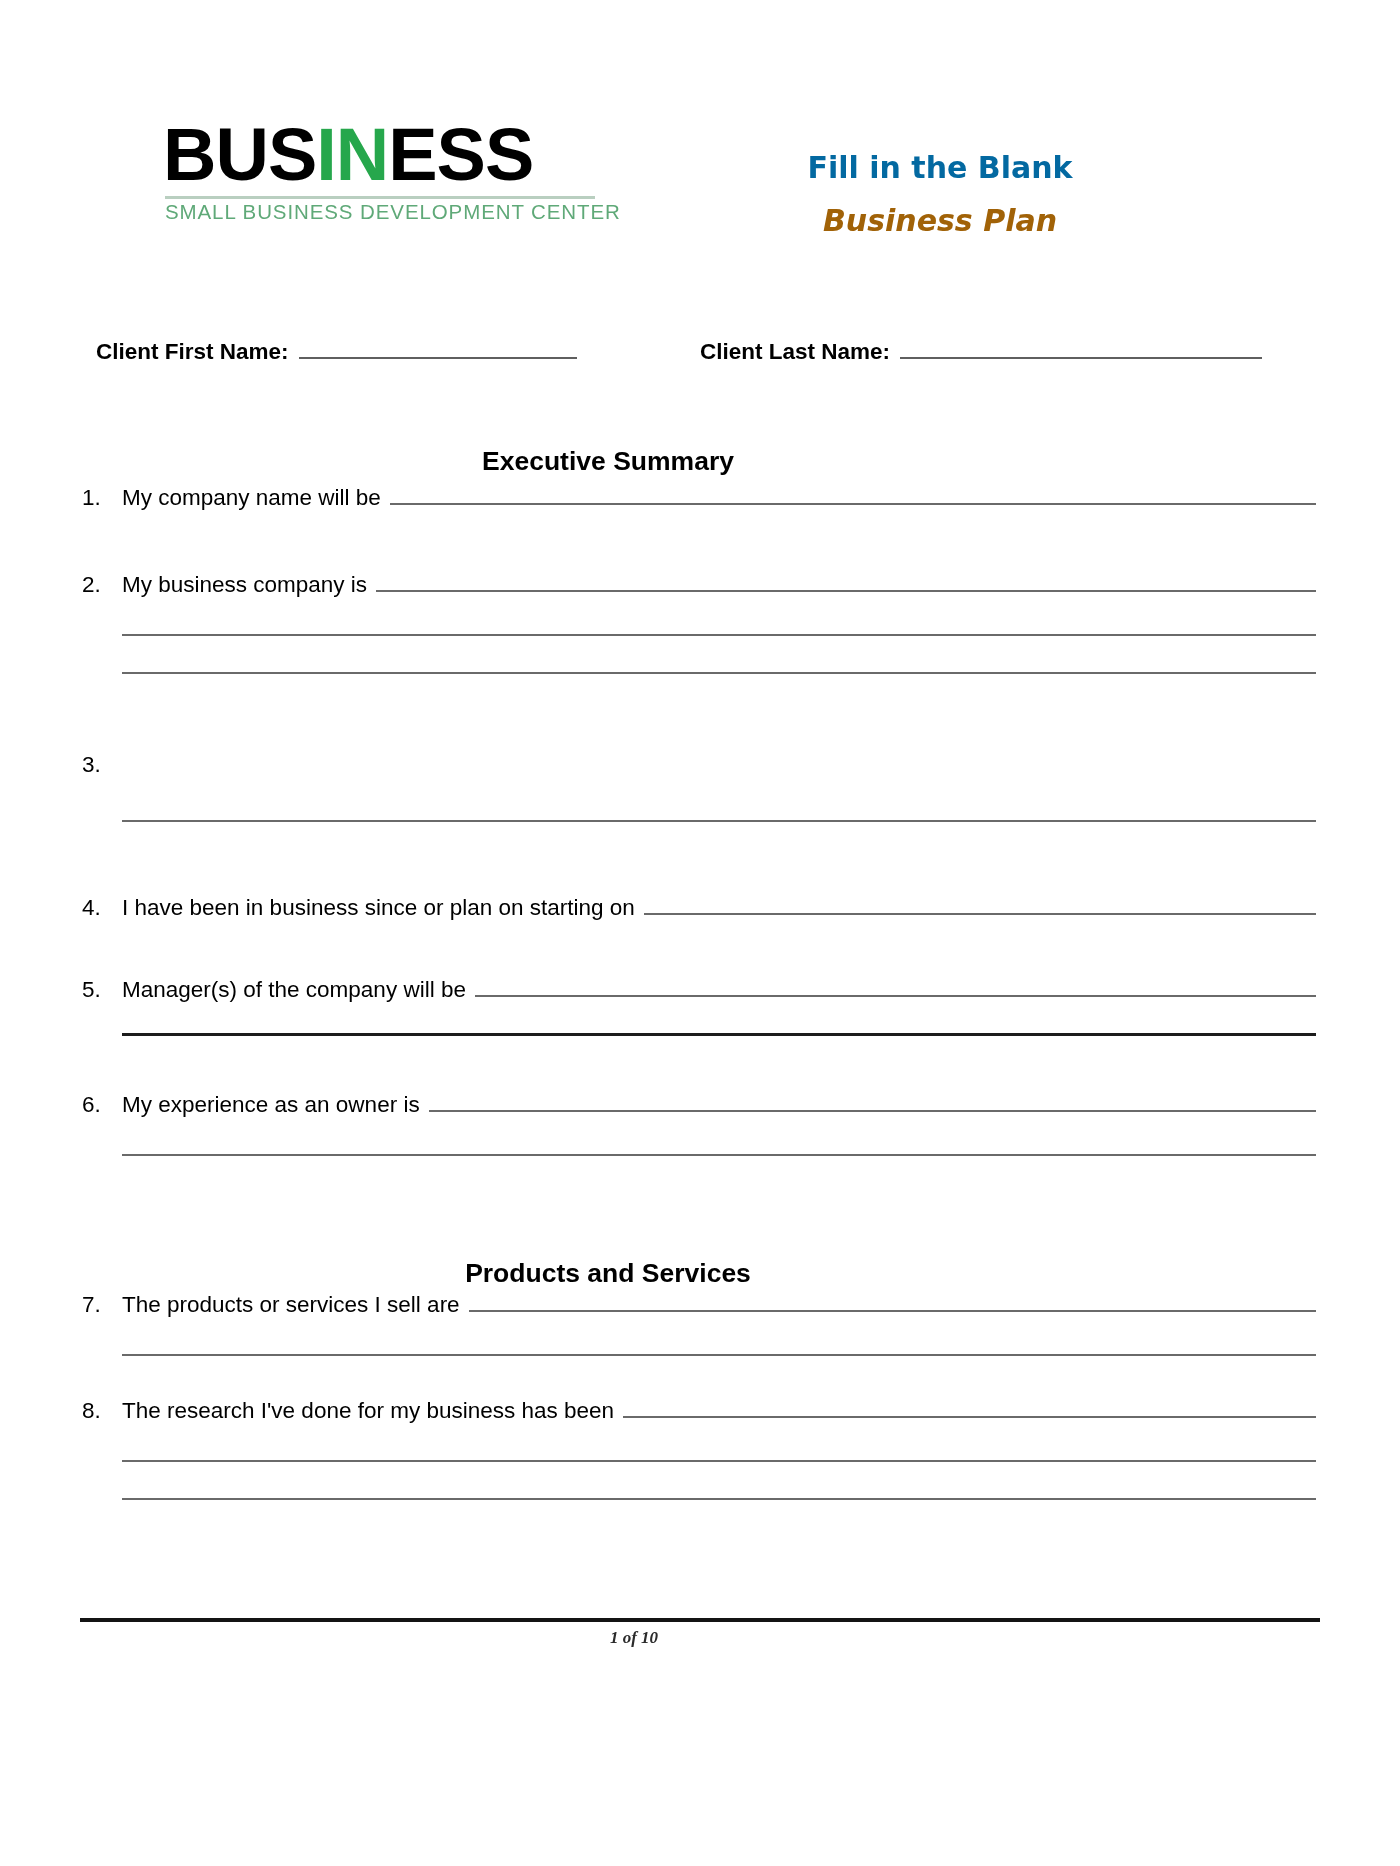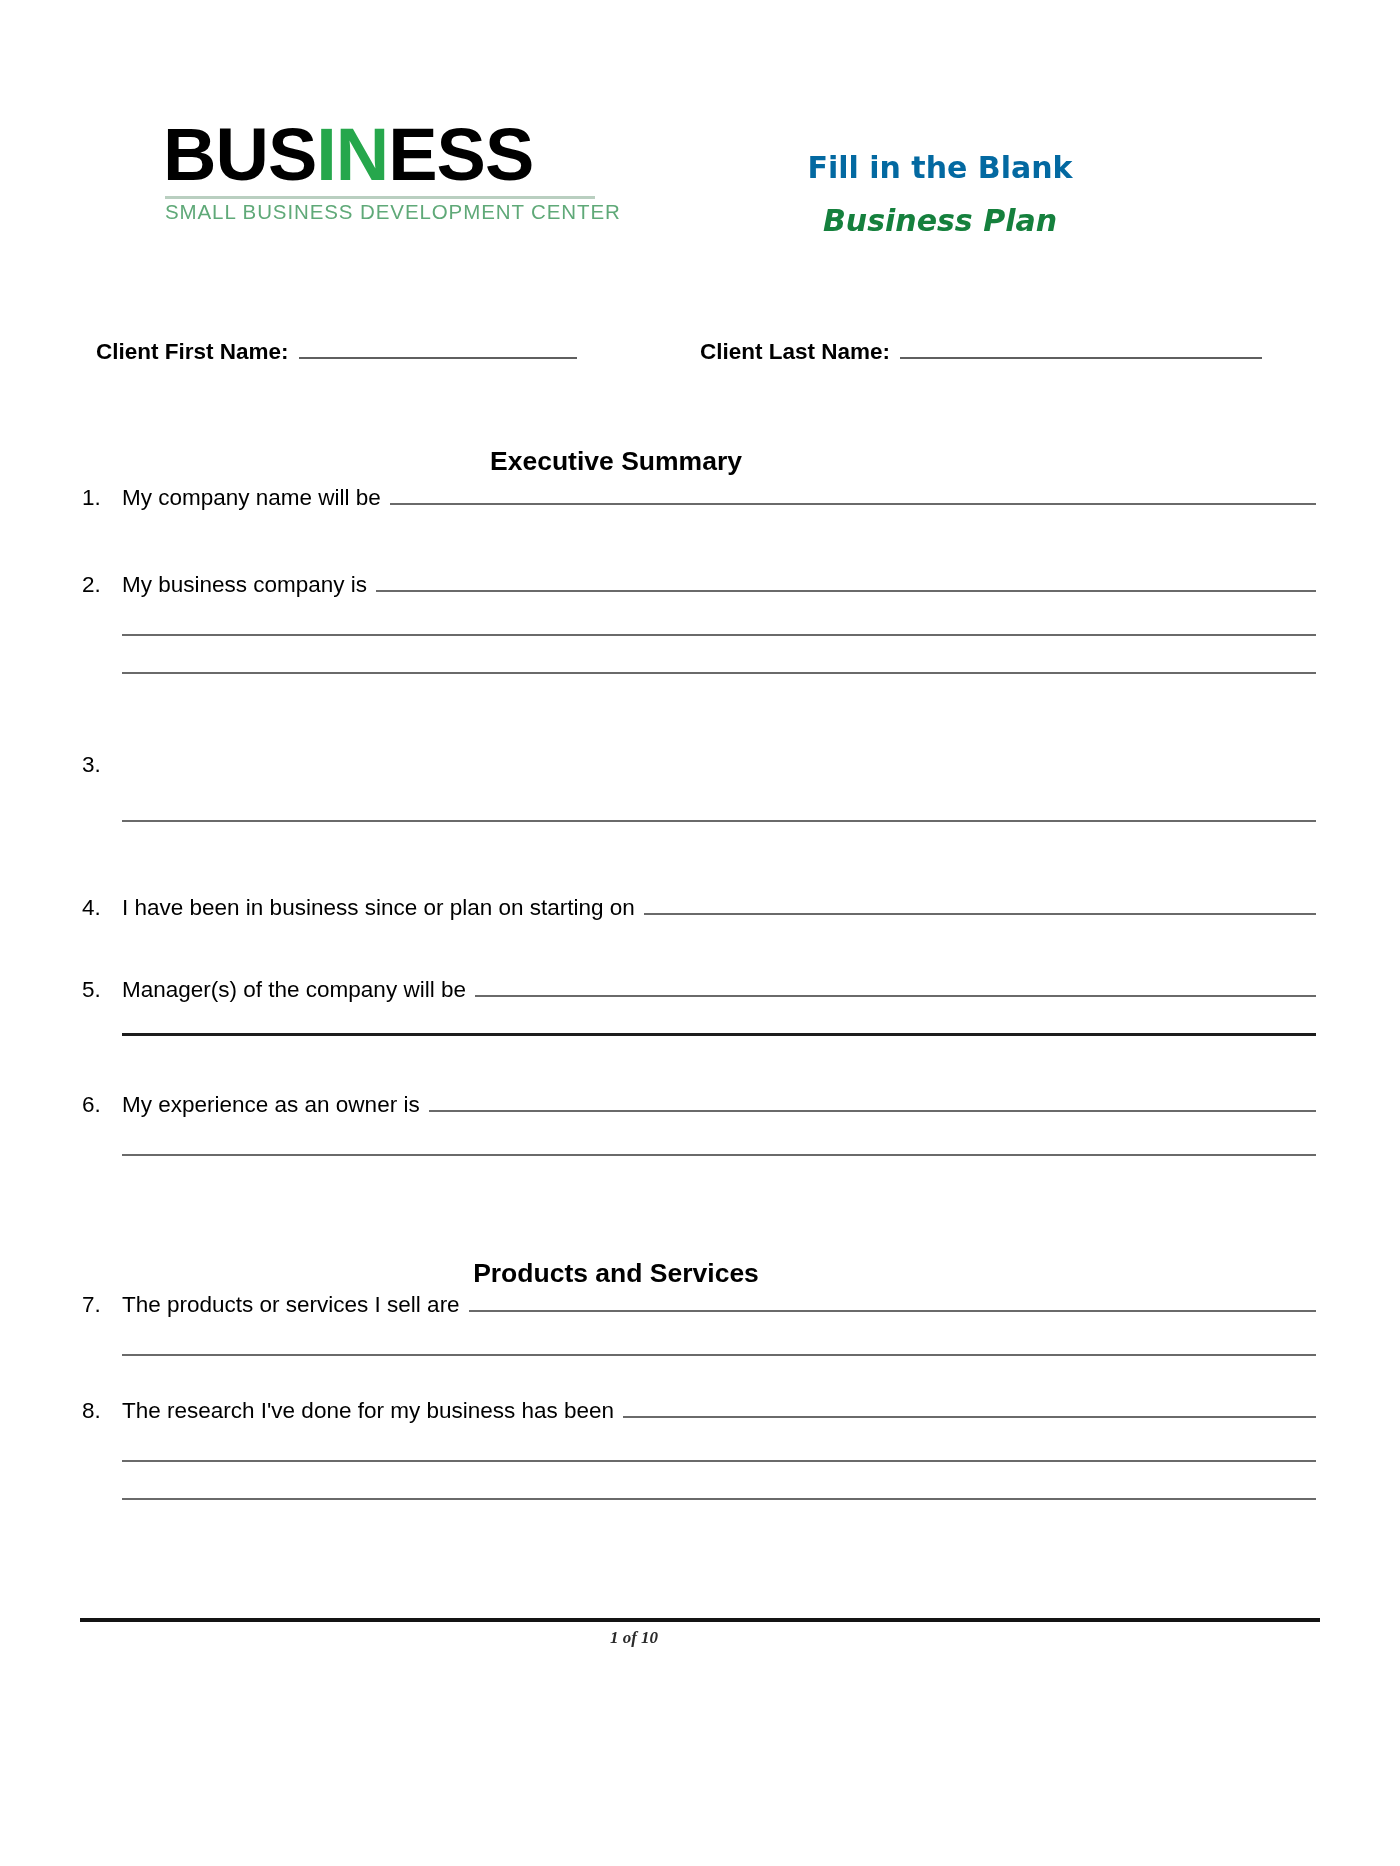--- a/index.html
+++ b/index.html
@@ -17,21 +17,21 @@
     position: relative;
     overflow: hidden;
   }
 
   .page {
     position: absolute;
     left: 0; top: 0;
     width: 1400px;
     height: 1866px;
     background: #ffffff;
-    padding: 8px;
+    padding: 0;
   }
 
   
   .header {
     position: absolute;
     left: 0;
     top: 118px;
     width: 1400px;
     height: 150px;
     display: flex;
@@ -87,21 +87,21 @@
     line-height: 40px;
     color: #0369a1;
     margin: 12px;
   }
   .title-line2 {
     font-family: "DejaVu Sans", sans-serif;
     font-weight: bold;
     font-style: italic;
     font-size: 30px;
     line-height: 42px;
-    color: #15803d;
+    color: #a16207;
     margin: 0;
   }
 
   
   .client-row {
     position: absolute;
     left: 0;
     top: 335px;
     width: 1383px;
     height: 40px;

